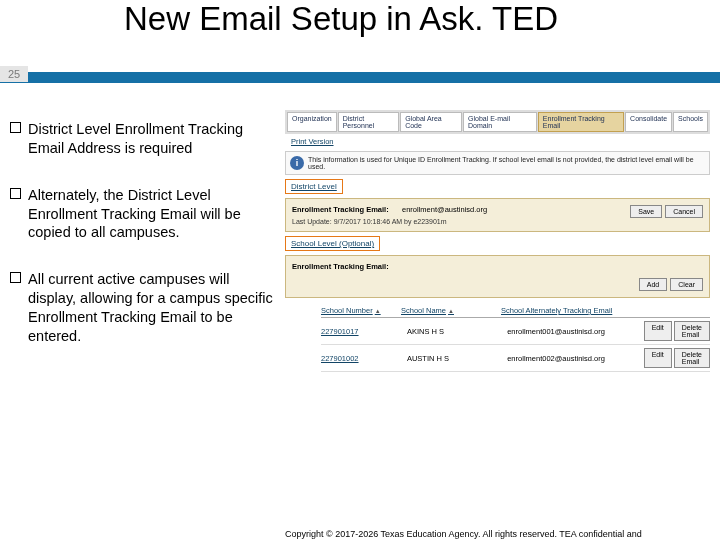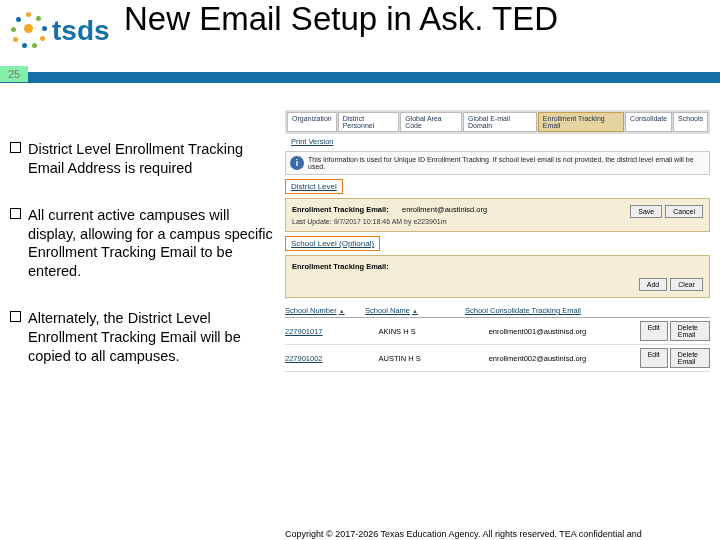--- a/index.html
+++ b/index.html
@@ -6,25 +6,25 @@
   body { width: 720px; height: 540px; font-family: Arial, sans-serif; background: #fff; position: relative; overflow: hidden; }
   
   .header { position: relative; height: 78px; }
   .logo { position: absolute; left: 10px; top: 12px; display: flex; align-items: center; }
   .logo-dots { width: 38px; height: 38px; position: relative; margin-right: 4px; }
   .dot { position: absolute; width: 5px; height: 5px; border-radius: 50%; }
   .logo-text { font-size: 28px; font-weight: bold; color: #1570a6; letter-spacing: 0px; }
   
   .title { position: absolute; left: 124px; top: 0px; font-size: 33px; font-weight: 400; color: #000; line-height: 1.15; }
   
-  .slide-number { position: absolute; left: 0; top: 66px; background: #86efac; color: #7a7a7a; font-size: 11px; padding: 2px 8px; z-index: 2; }
+  .slide-number { position: absolute; left: 0; top: 66px; background: #e5e5e5; color: #7a7a7a; font-size: 11px; padding: 2px 8px; z-index: 2; }
   .blue-bar { position: absolute; left: 0; top: 72px; width: 720px; height: 11px; background: #1570a6; }
   
   .content { position: absolute; left: 10px; top: 120px; width: 270px; font-size: 14.5px; line-height: 1.3; }
-  .bullet { margin-bottom: 28px; display: flex; margin-top: 20px; }
+  .bullet { margin-bottom: 28px; display: flex; }
   .bullet-marker { display: inline-block; width: 11px; height: 11px; border: 1.5px solid #000; margin-right: 7px; margin-top: 2px; flex-shrink: 0; }
   .bullet-text { display: inline; }
   
   .screenshot { position: absolute; left: 285px; top: 110px; width: 425px; font-size: 8px; }
   .screenshot-title { background: #5a6e2d; color: #fff; padding: 4px 6px; font-size: 9.5px; font-weight: bold; }
   .tabs { display: flex; gap: 1px; background: #ddd; padding: 2px; }
   .tab { background: #fff; padding: 2px 4px; border: 1px solid #bbb; font-size: 7px; color: #235; }
   .tab.active { background: #e6d4a0; border-color: #c2a050; }
   .print-link { padding: 3px 6px; color: #146; text-decoration: underline; font-size: 7.5px; }
   
@@ -44,72 +44,57 @@
   .form-value { font-size: 7.5px; }
   .form-buttons { position: absolute; right: 6px; top: 6px; display: flex; gap: 3px; }
   .btn { background: #eee; border: 1px solid #888; padding: 2px 7px; font-size: 7px; cursor: pointer; }
   .updated { font-size: 7px; color: #333; margin-top: 2px; }
   
   .select-box { width: 200px; height: 14px; background: #fff; border: 1px solid #888; display: inline-flex; align-items:center; justify-content:flex-end; }
   .select-arrow { width: 12px; height: 12px; background: #ddd; border-left: 1px solid #888; display:flex; align-items:center; justify-content:center; font-size:7px; }
   
   .form-buttons2 { position: absolute; right: 6px; bottom: 6px; display: flex; gap: 3px; }
   
-  .table-area { margin-top: 8px; }
+  .table-area { margin-top: 8px; margin-left: 36px; }
   .thead { display: flex; border-bottom: 1px solid #aaa; padding-bottom: 2px; }
   .th { color: #146; text-decoration: underline; font-size: 7.5px; display:flex; align-items:center; }
   .th1 { width: 80px; }
   .th2 { width: 100px; }
   .th3 { width: 150px; }
   .sort-arrow { margin-left: 2px; font-size: 6px; color: #555; }
   .trow { display: flex; align-items: center; padding: 3px 0; border-bottom: 1px solid #ddd; gap: 28px; }
   .td { font-size: 7.5px; }
   .td1 { width: 80px; color: #146; text-decoration: underline; }
   .td2 { width: 100px; }
   .td3 { width: 150px; }
   .row-btns { display: flex; gap: 2px; margin-left: auto; }
   
   .footer { position: absolute; bottom: 0px; left: 285px; width: 425px; font-size: 9px; color: #000; line-height:1.2; }
 </style>
 </head>
 <body>
 
 <div class="header">
-  <div class="logo">
-    <div class="logo-dots">
-      <span class="dot" style="background:#f5a623;left:16px;top:0"></span>
-      <span class="dot" style="background:#7cb342;left:26px;top:4px"></span>
-      <span class="dot" style="background:#1570a6;left:32px;top:14px"></span>
-      <span class="dot" style="background:#f5a623;left:30px;top:24px"></span>
-      <span class="dot" style="background:#7cb342;left:22px;top:31px"></span>
-      <span class="dot" style="background:#1570a6;left:12px;top:31px"></span>
-      <span class="dot" style="background:#f5a623;left:3px;top:25px"></span>
-      <span class="dot" style="background:#7cb342;left:1px;top:15px"></span>
-      <span class="dot" style="background:#1570a6;left:6px;top:5px"></span>
-      <span class="dot" style="background:#f5a623;left:14px;top:12px;width:9px;height:9px"></span>
-    </div>
-    <span class="logo-text">tsds</span>
-  </div>
   <div class="title">New Email Setup in Ask. TED</div>
   <div class="slide-number">25</div>
   <div class="blue-bar"></div>
 </div>
 
 <div class="content">
   <div class="bullet">
     <span class="bullet-marker"></span>
     <span class="bullet-text">District Level Enrollment Tracking Email Address is required</span>
   </div>
   <div class="bullet">
     <span class="bullet-marker"></span>
-    <span class="bullet-text">All current active campuses will display, allowing for a campus specific Enrollment Tracking Email to be entered.</span>
+    <span class="bullet-text">Alternately, the District Level Enrollment Tracking Email will be copied to all campuses.</span>
   </div>
   <div class="bullet">
     <span class="bullet-marker"></span>
-    <span class="bullet-text">Alternately, the District Level Enrollment Tracking Email will be copied to all campuses.</span>
+    <span class="bullet-text">All current active campuses will display, allowing for a campus specific Enrollment Tracking Email to be entered.</span>
   </div>
 </div>
 
 <div class="screenshot">
   <div class="tabs">
     <div class="tab">Organization</div>
     <div class="tab">District Personnel</div>
     <div class="tab">Global Area Code</div>
     <div class="tab">Global E-mail Domain</div>
     <div class="tab active">Enrollment Tracking Email</div>
@@ -154,21 +139,21 @@
     <div class="thead">
       <div class="th th1">
           <span>School Number</span>
           <span class="sort-arrow">▲</span>
         </div>
       <div class="th th2">
           <span>School Name</span>
           <span class="sort-arrow">▲</span>
         </div>
       <div class="th th3">
-          <span>School Consolidate Tracking Email</span>
+          <span>School Alternately Tracking Email</span>
         </div>
     </div>
     <div class="trow">
       <div class="td td1">227901017</div>
       <div class="td td2">AKINS H S</div>
       <div class="td td3">enrollment001@austinisd.org</div>
       <div class="row-btns">
         <div class="btn">Edit</div>
         <div class="btn">Delete Email</div>
       </div>

